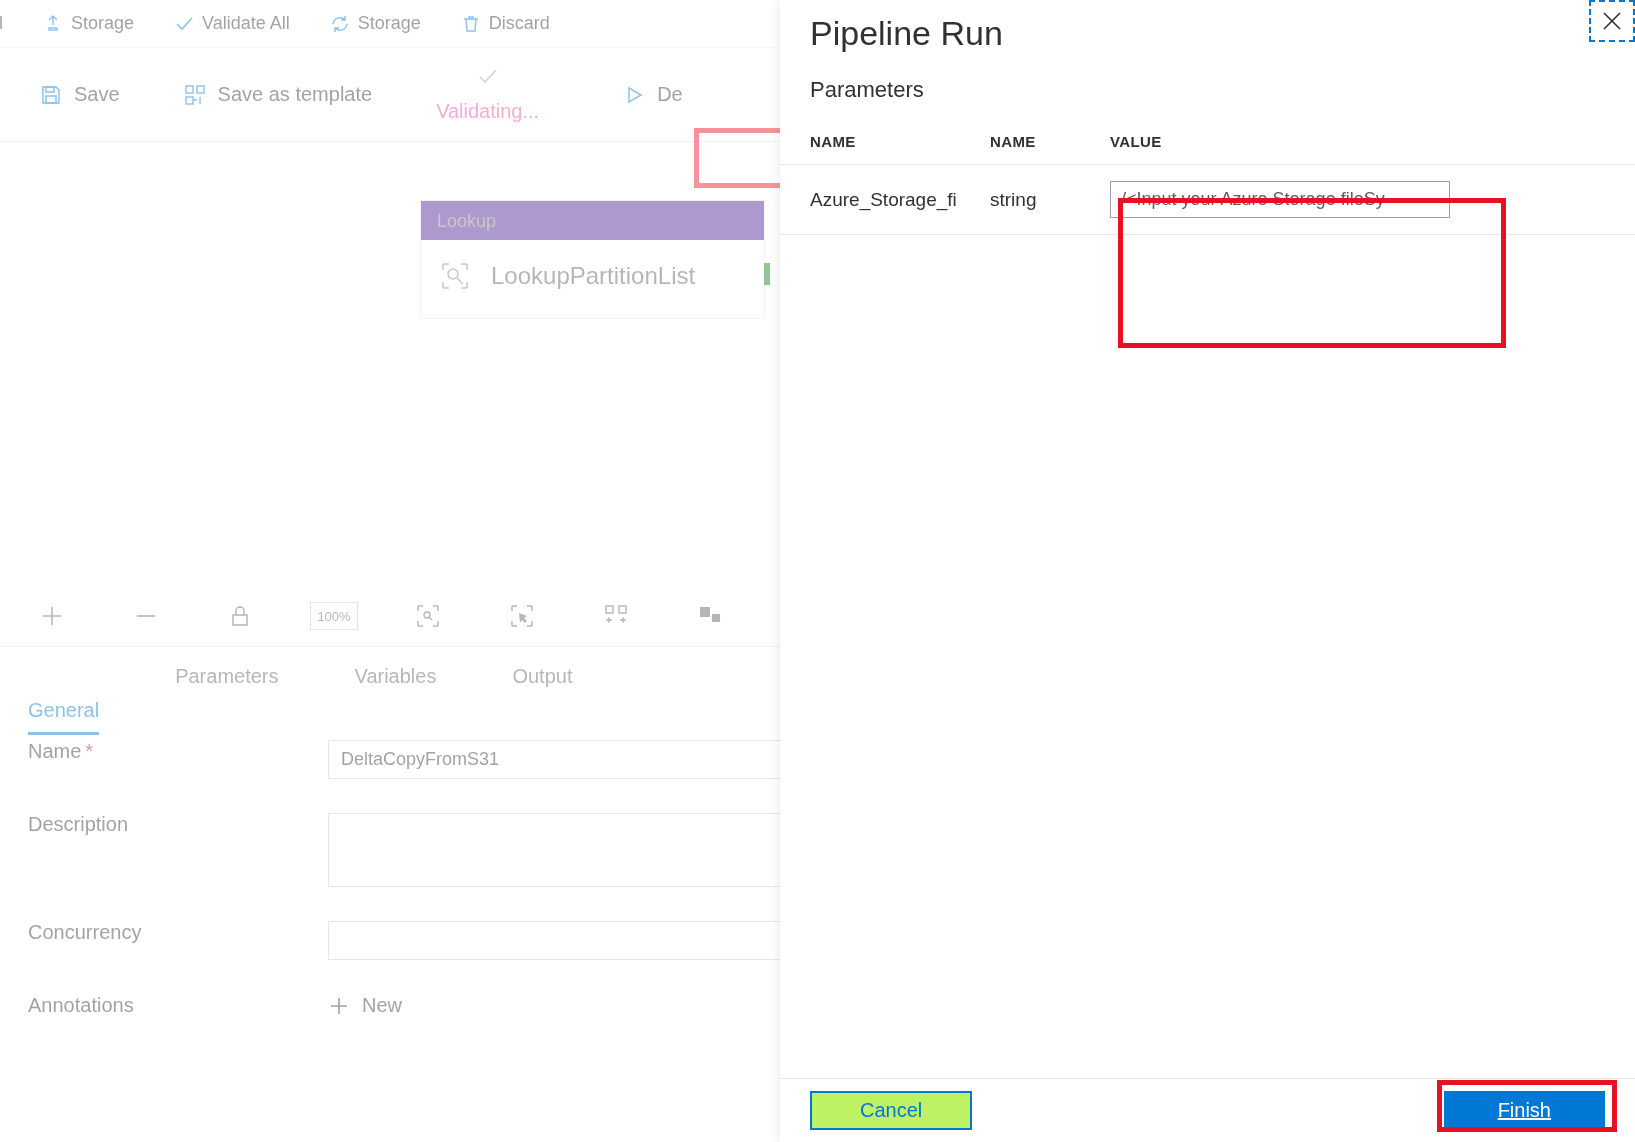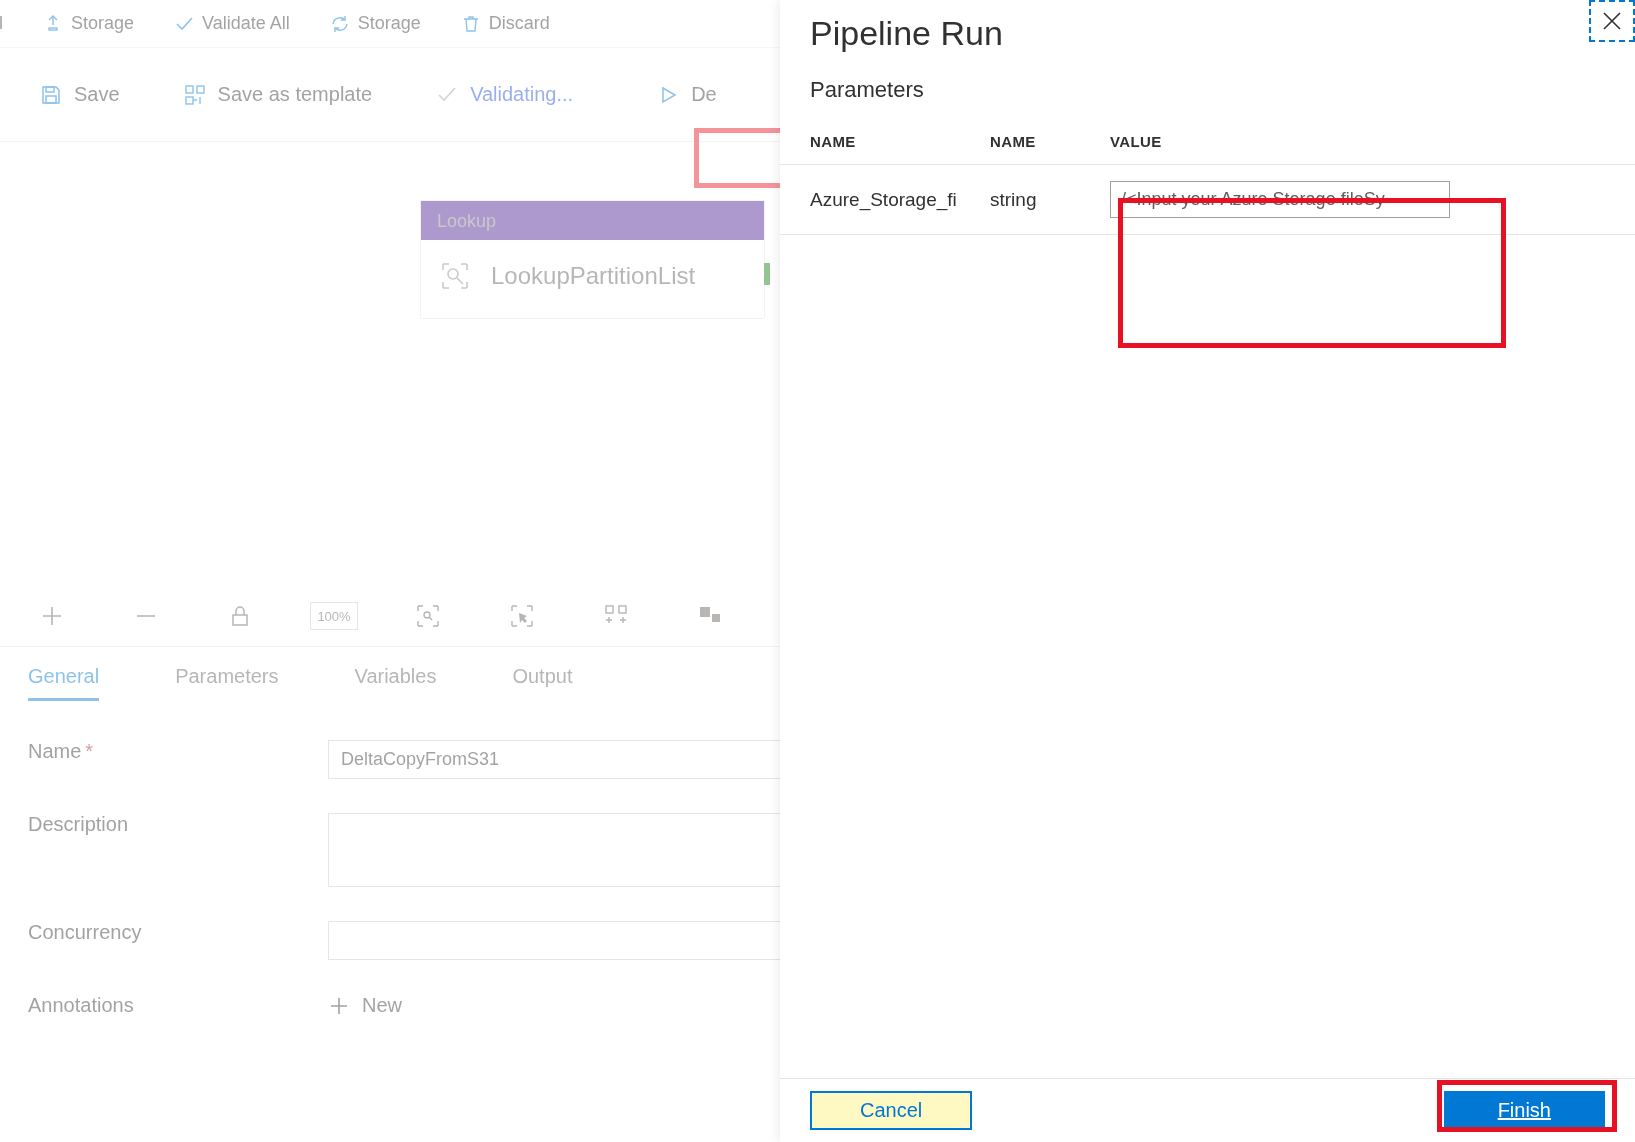--- a/index.html
+++ b/index.html
@@ -43,21 +43,21 @@
     border-bottom: 1px solid #e5e5e5;
     position: relative;
     height: 94px;
   }
   .second-bar .item {
     display: inline-flex;
     align-items: center;
     gap: 12px;
     color: #323130;
   }
-  .second-bar .disabled { color: #1d4ed8; }
+  .second-bar .disabled { color: #ec4899; flex-direction: column; }
   .second-bar .ico { width:22px; height:22px; display:inline-flex;align-items:center;justify-content:center;}
   .second-bar .ico.blue { color:#0078d4; }
   .second-bar .ico.gray { color:#a19f9d; }
 
   
   .debug-callout {
     position: absolute;
     left: 694px; top: 128px;
     width: 105px; height: 60px;
     border: 5px solid #e81123;
@@ -118,21 +118,21 @@
     top: 646px; left: 0; right: 0;
     border-top: 1px solid #e5e5e5;
   }
   .tabs {
     display:flex;
     gap: 76px;
     padding: 18px 28px 0 28px;
     font-size: 20px;
     color: #605e5c;
   }
-  .tabs .tab.active { color: #0078d4; border-bottom: 3px solid #0078d4; padding-bottom: 10px;}
+  .tabs .tab.active { color: #0078d4; border-bottom: 3px solid #0078d4; padding-bottom: 10px; margin-top: 34px;}
   .tabs .tab { padding-bottom: 10px; }
 
   .form-area {
     position: absolute;
     top: 740px; left: 28px; right: 0;
     font-size: 20px;
     color: #323130;
   }
   .form-row { display:flex; align-items:flex-start; margin-bottom: 34px; }
   .form-row .lbl { width: 300px; color:#323130; }
@@ -228,21 +228,21 @@
 
   .panel-footer{
     position:absolute;
     bottom:0; left:0; right:0;
     border-top: 1px solid #e5e5e5;
     padding: 12px 30px;
     display:flex; justify-content:space-between; align-items:center;
   }
   .btn-cancel{
     border: 2px solid #0078d4;
-    background:#fef9c3;
+    background:#bef264;
     color:#0078d4;
     font-size:20px;
     padding: 6px 48px;
     cursor:pointer;
   }
   .btn-finish{
     background:#0078d4;
     color:#fff;
     font-size:20px;
     border:none;

